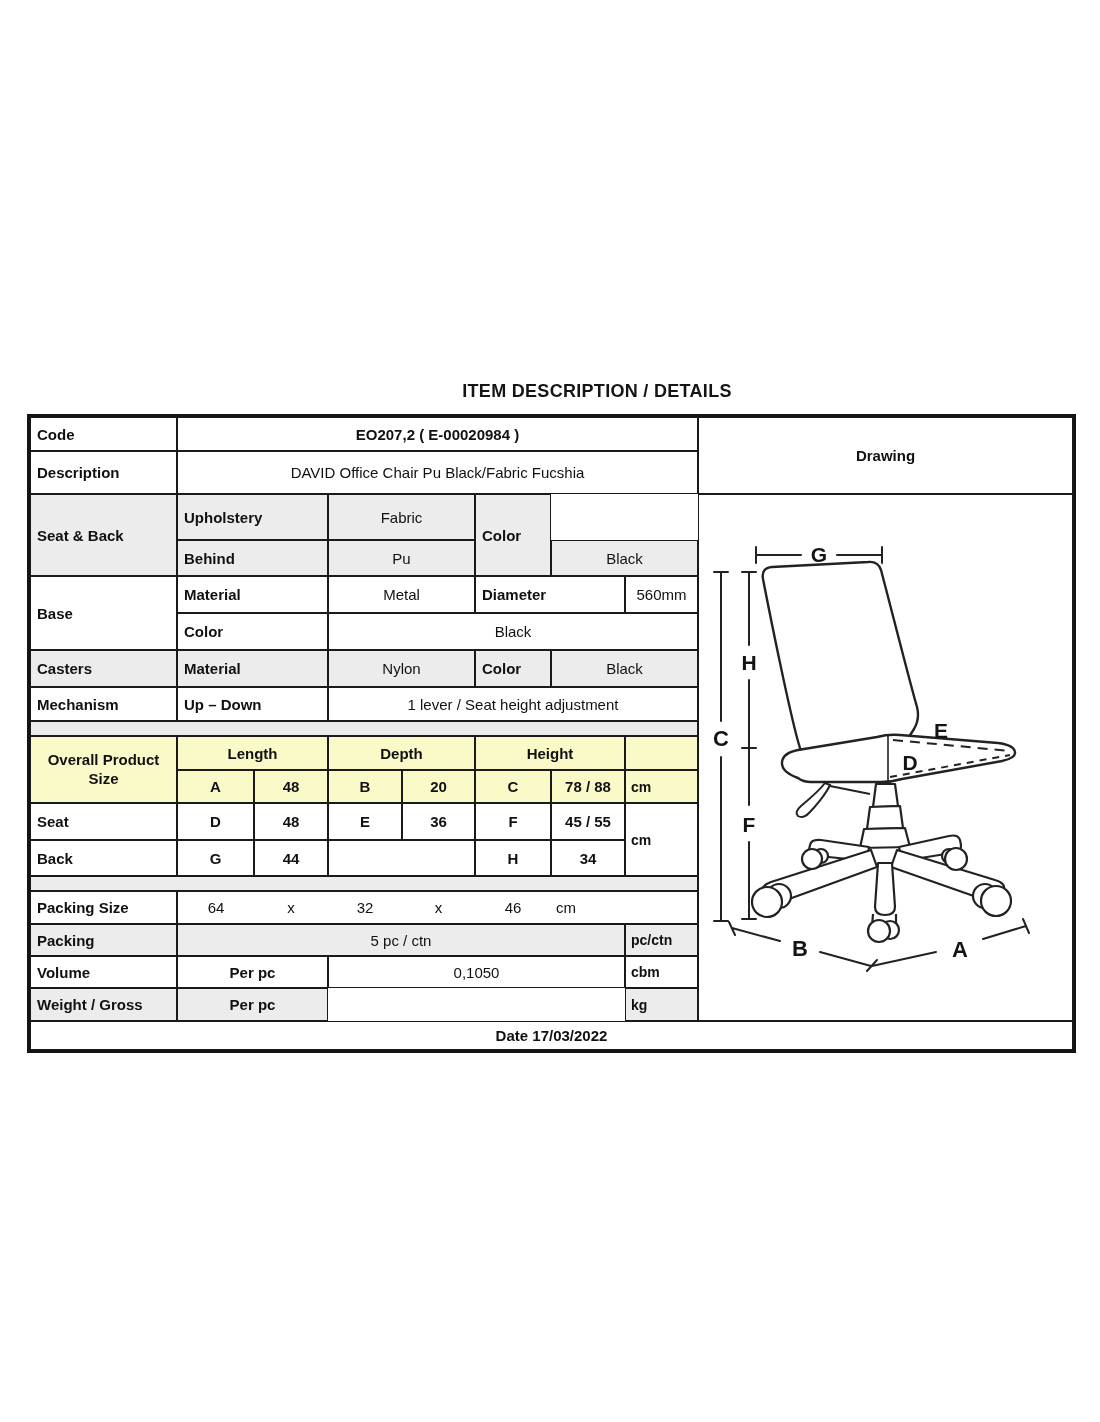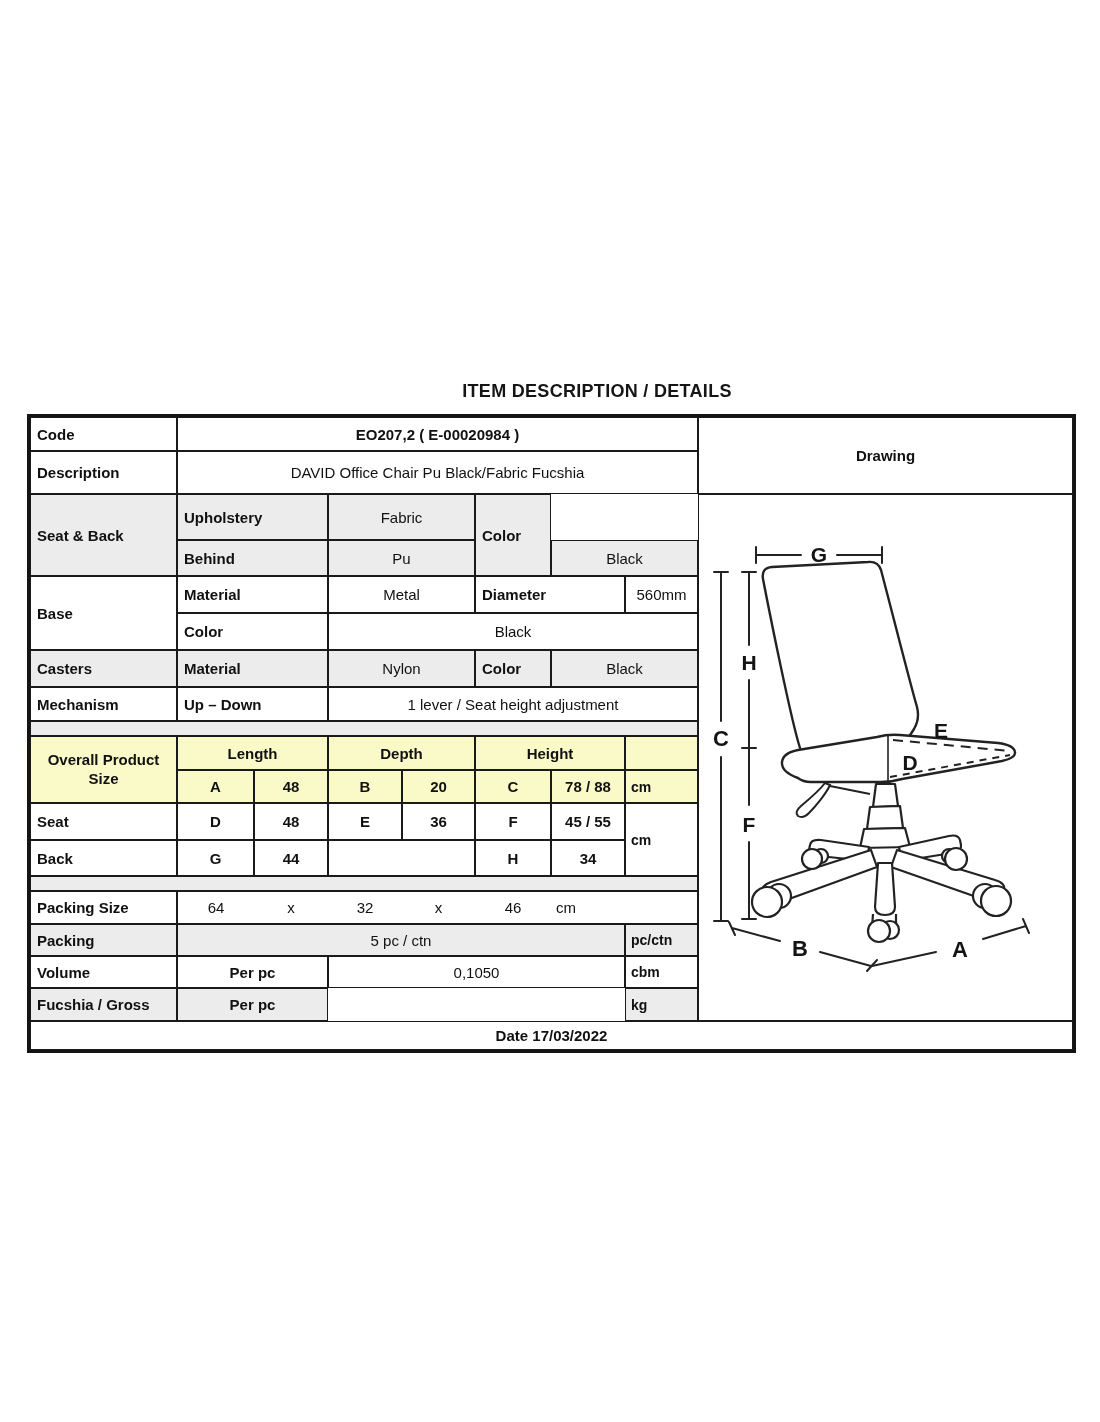--- a/index.html
+++ b/index.html
@@ -116,21 +116,21 @@
 
     <div class="c lbl grey" style="grid-area:16/1">Packing</div>
     <div class="c val grey" style="grid-area:16/2/17/8">5 pc / ctn</div>
     <div class="c unit grey" style="grid-area:16/8">pc/ctn</div>
 
     <div class="c lbl" style="grid-area:17/1">Volume</div>
     <div class="c val b" style="grid-area:17/2/18/4">Per pc</div>
     <div class="c val" style="grid-area:17/4/18/8">0,1050</div>
     <div class="c unit" style="grid-area:17/8">cbm</div>
 
-    <div class="c lbl grey" style="grid-area:18/1">Fucshia / Gross</div>
+    <div class="c lbl grey" style="grid-area:18/1">Weight / Gross</div>
     <div class="c val b grey" style="grid-area:18/2/19/4">Per pc</div>
     <div class="c unit grey" style="grid-area:18/8">kg</div>
 
     <div class="c val b" style="grid-area:19/1/20/10">Date 17/03/2022</div>
 
     <div class="c drawcell" style="grid-area:3/9/19/10">
       <svg width="100%" height="100%" viewBox="0 0 373 525" preserveAspectRatio="xMidYMid meet">
         <g fill="none" stroke="#222" stroke-width="2" stroke-linecap="round">
 
           <path d="M57,60 H102 M138,60 H183 M57,52 V68 M183,52 V68"></path>

